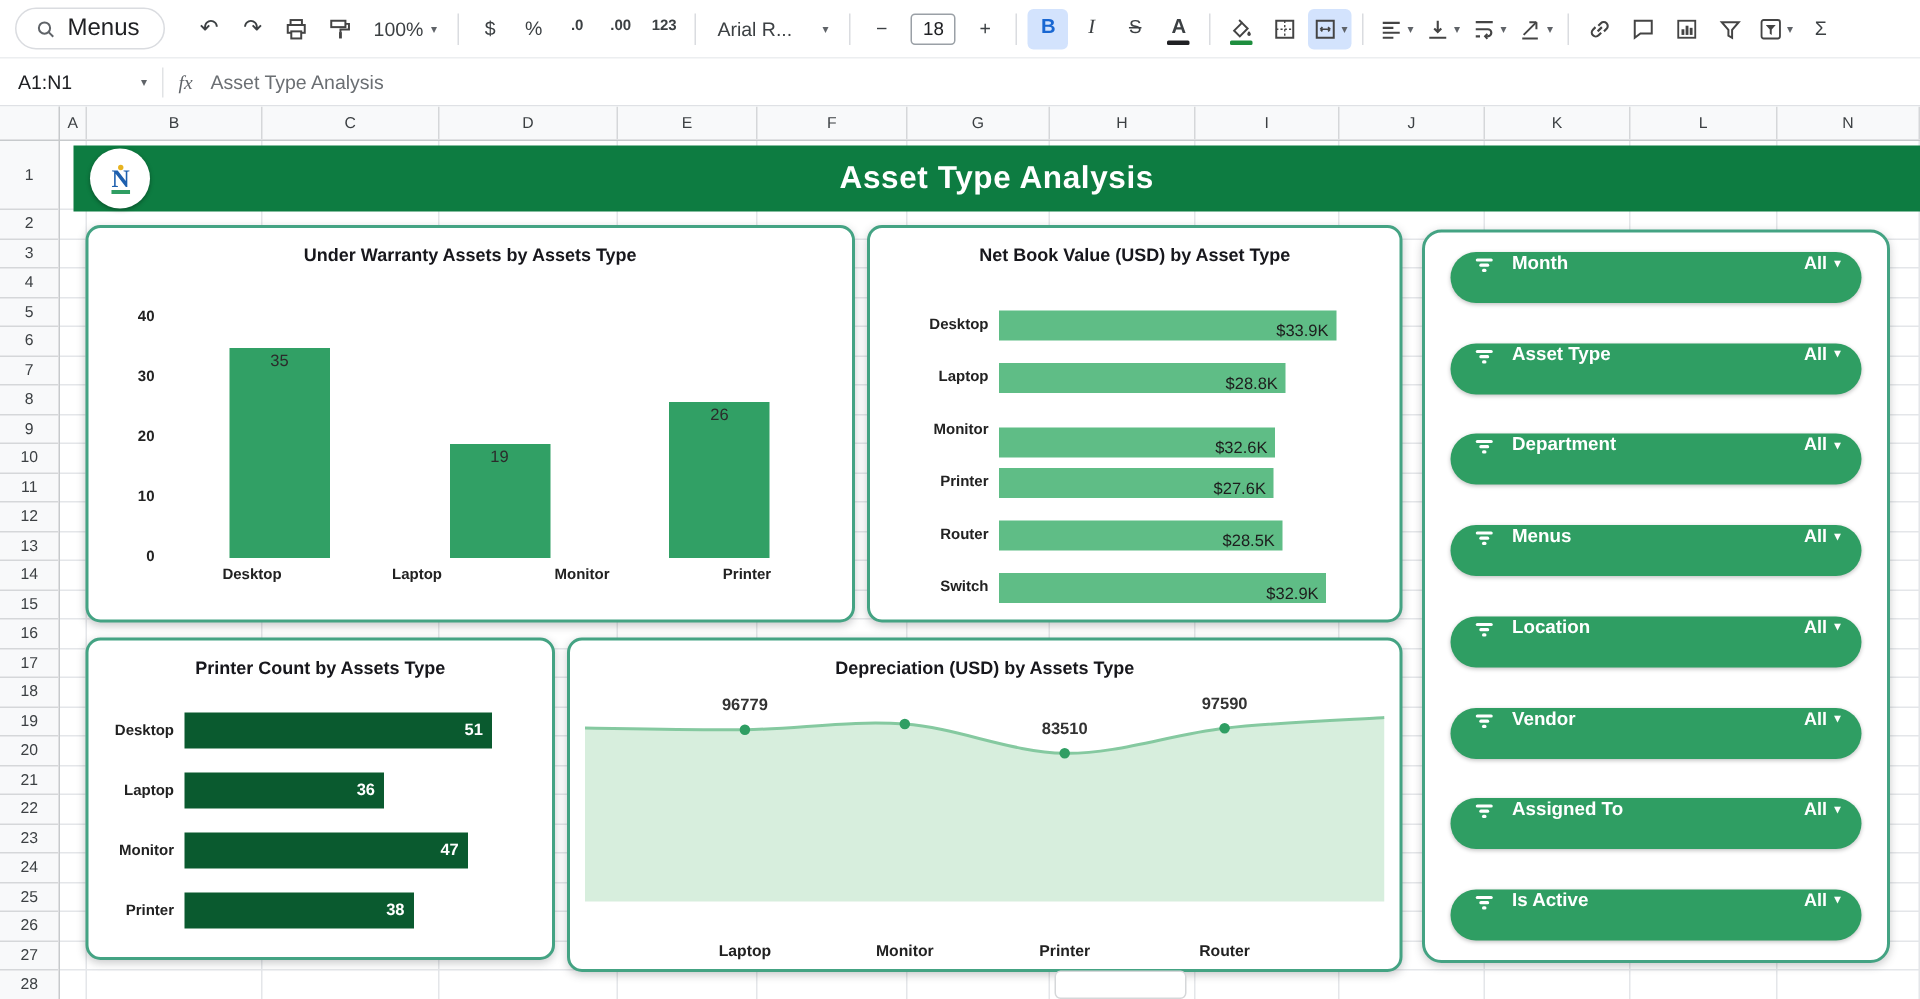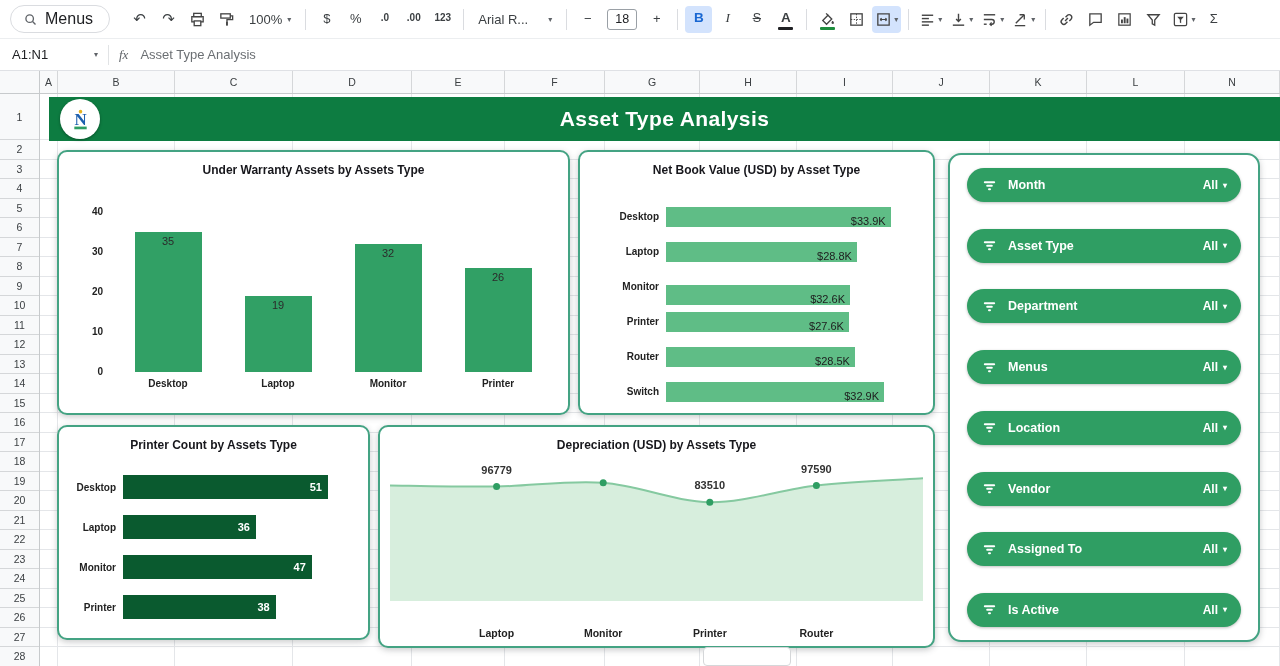--- a/index.html
+++ b/index.html
@@ -91,21 +91,21 @@
   .hbar { height:20px; background:var(--bar-light,#5fbd86); display:flex; align-items:flex-end;
     justify-content:flex-end; padding-right:5px; font-size:11px; color:#1d1d1d; }
   #inactive { position:absolute; left:12px; top:48px; right:12px; bottom:0; }
   .irow { display:flex; align-items:center; height:24px; margin-bottom:16px; }
   .ilabel { width:52px; text-align:right; font-size:10px; font-weight:bold; color:#222; padding-right:7px; flex:none; }
   .ibar { height:24px; background:var(--bar-dark,#0a5a2f); display:flex; align-items:center;
     justify-content:flex-end; padding-right:6px; color:#fff; font-weight:bold; font-size:11px; }
   
   #areachart { position:absolute; left:10px; top:24px; right:10px; bottom:2px; text-align:center; }
   
-  .pill { height:34px; border-radius:17px; background:var(--pill,#2f9e63); display:flex; align-items:center;
+  .pill { height:34px; border-radius:17px; background:var(--pill,#2f9e63); display:flex; align-items:flex-start;
     padding:0 14px; color:#fff; cursor:pointer; box-shadow:0 1px 3px rgba(0,0,0,.25); }
   .pill-funnel svg { width:17px; height:17px; display:block; margin-right:10px; }
   .pill-label { font-size:12.5px; font-weight:bold; }
   .pill-value { margin-left:auto; font-size:12px; font-weight:bold; display:flex; align-items:center; gap:5px; }
   .pill .caret { color:#fff; font-size:8px; }
 </style>
 </head>
 <body>
 
 <div class="app">
@@ -437,25 +437,20 @@
                 <div class="cbar" style="height: 140px;">
                   <span>35</span>
                 </div>
               </div>
               <div class="cbar-slot">
                 <div class="cbar" style="height: 76px;">
                   <span>19</span>
                 </div>
               </div>
               <div class="cbar-slot">
-                <div class="cbar" style="height: 128px;">
-                  <span>32</span>
-                </div>
-              </div>
-              <div class="cbar-slot">
                 <div class="cbar" style="height: 104px;">
                   <span>26</span>
                 </div>
               </div>
             </div>
             <div class="cc-xlabels" style="left: 54px; top: 226px; width: 440px;">
               <div>Desktop</div>
               <div>Laptop</div>
               <div>Monitor</div>
               <div>Printer</div>

